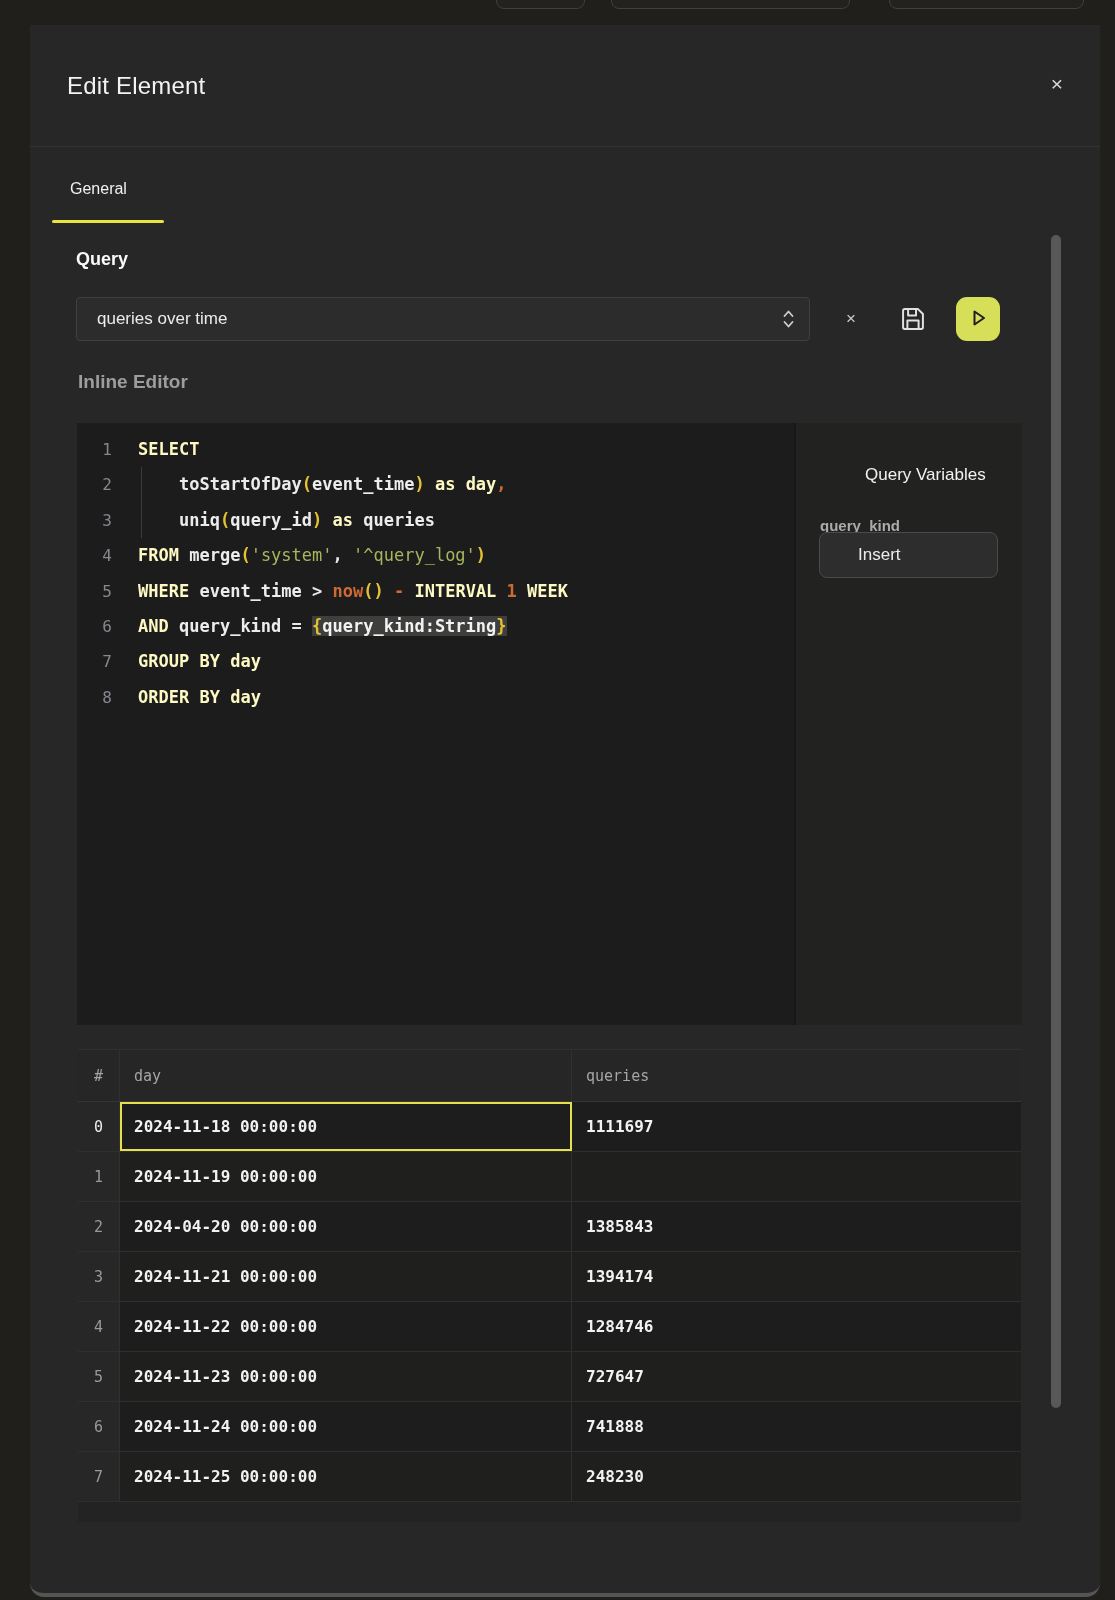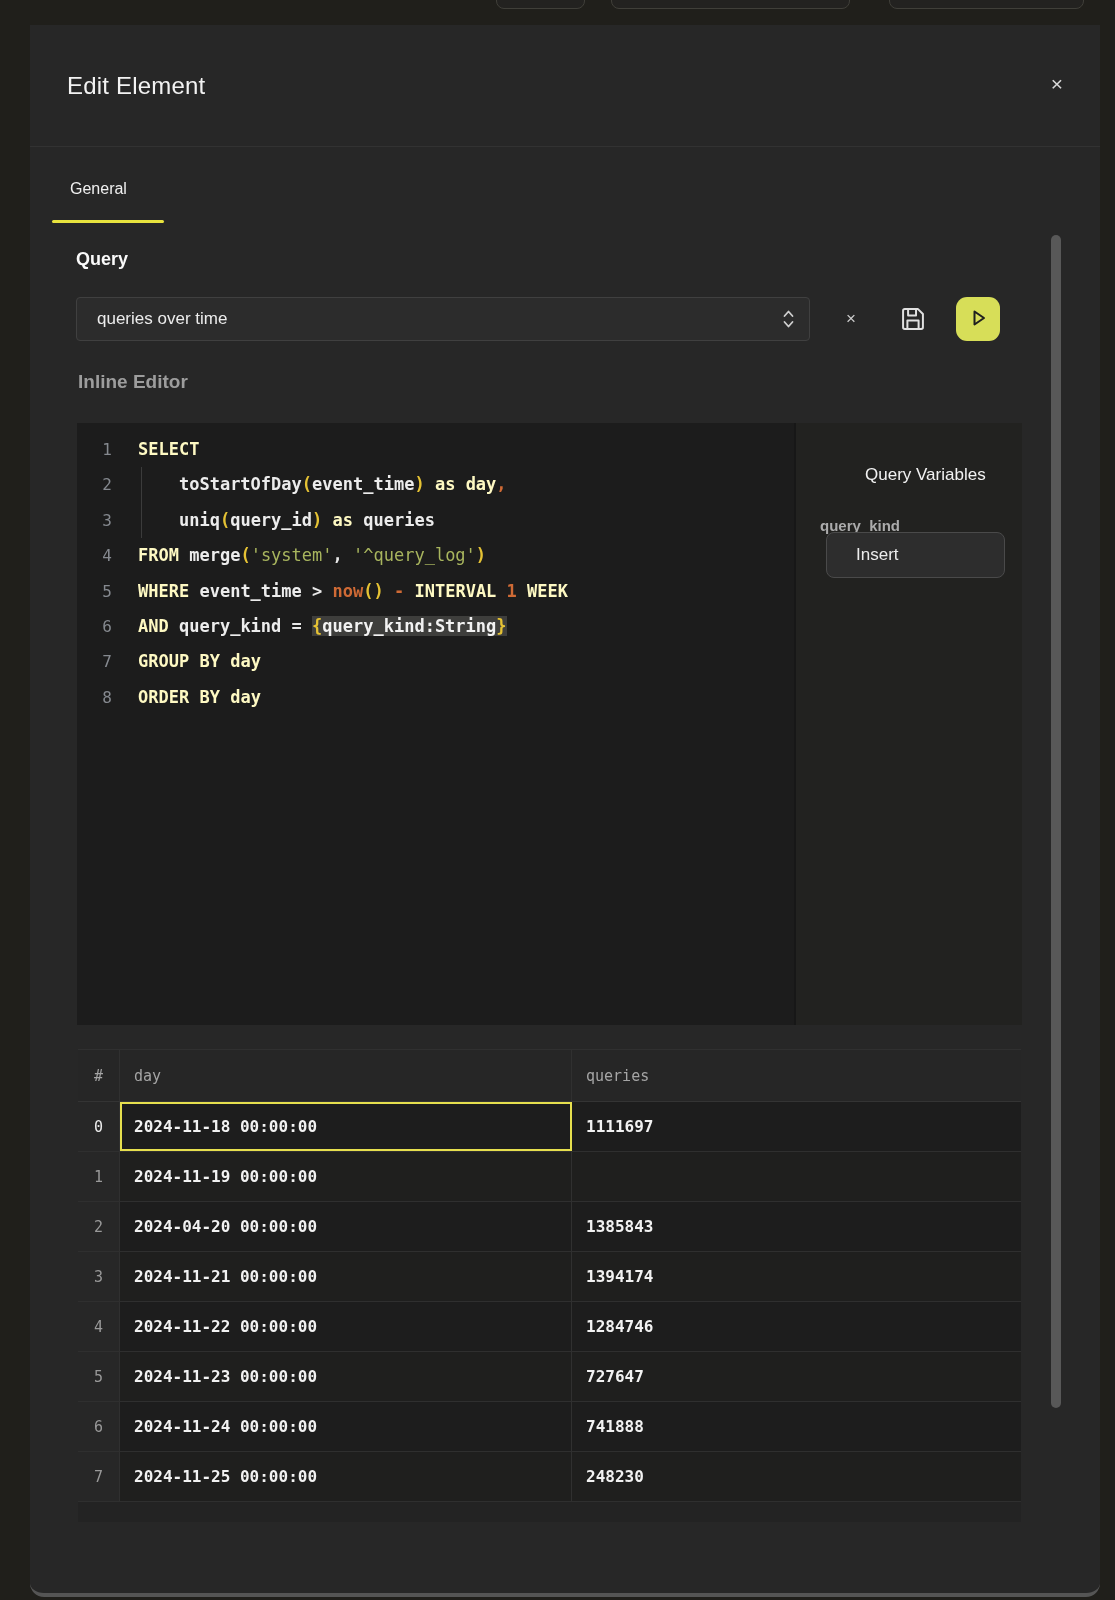--- a/index.html
+++ b/index.html
@@ -42,23 +42,23 @@
   .tk-i{color:#ececec;}
   .tk-p{color:#e5c234;}
   .tk-s{color:#a8b55e;font-weight:400;}
   .tk-o{color:#cf6a35;}
   .tk-t{color:#e8e8e8;}
   .tk-hb{color:#e5c234;background:#3e3e3c;}
   .tk-hi{color:#f2f2f2;background:#3e3e3c;}
   .var-pane{width:228px;height:100%;background:#222220;border-left:2px solid #171717;box-sizing:border-box;position:relative;}
   .qv-heading{position:absolute;left:24px;top:42px;font-size:17px;font-weight:500;color:#f2f2f2;margin-left:45px;}
   .qv-var{position:absolute;left:24px;top:94px;font-size:15px;font-weight:700;color:#ababab;}
-  .insert-btn{position:absolute;left:30px;top:109px;width:179px;height:46px;box-sizing:border-box;
+  .insert-btn{position:absolute;left:23px;top:109px;width:179px;height:46px;box-sizing:border-box;
               background:#2d2d2d;border:1px solid #4a4a4a;border-radius:8px;color:#ececec;font-size:17px;
-              text-align:left;padding-left:29px;cursor:pointer;font-family:inherit;}
+              text-align:left;padding-left:38px;cursor:pointer;font-family:inherit;}
   
   .rtable{position:absolute;left:48px;top:1024px;width:943px;background:#232323;padding-bottom:20px;
           font-family:"DejaVu Sans Mono",monospace;}
   .thead{display:flex;height:51px;background:#262626;border-top:1px solid #303030;border-bottom:1px solid #343434;}
   .trow{display:flex;height:49px;border-bottom:1px solid #2f2f2f;background:#1d1d1d;}
   .trow.alt{background:#1f1f1e;}
   .c-num{width:41px;flex:none;display:flex;align-items:center;justify-content:center;background:#272727;
          border-right:1px solid #303030;color:#999;font-size:15px;}
   .c-day{width:452px;flex:none;display:flex;align-items:center;padding-left:14px;box-sizing:border-box;
          border-right:1px solid #303030;}

